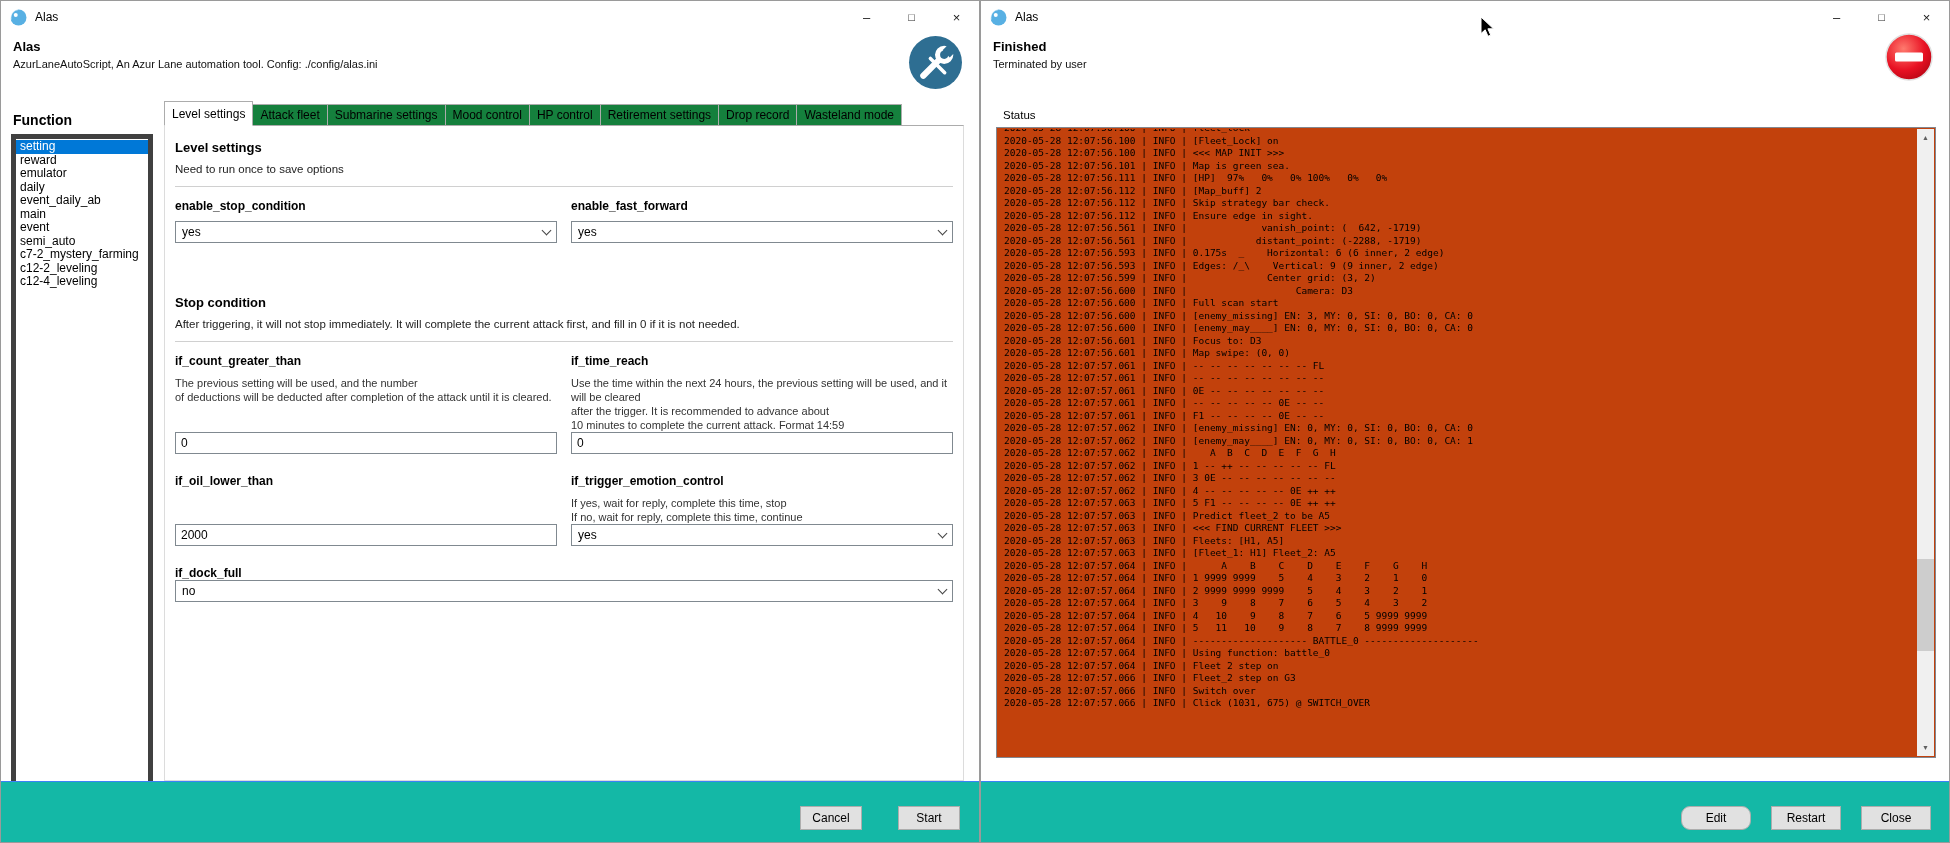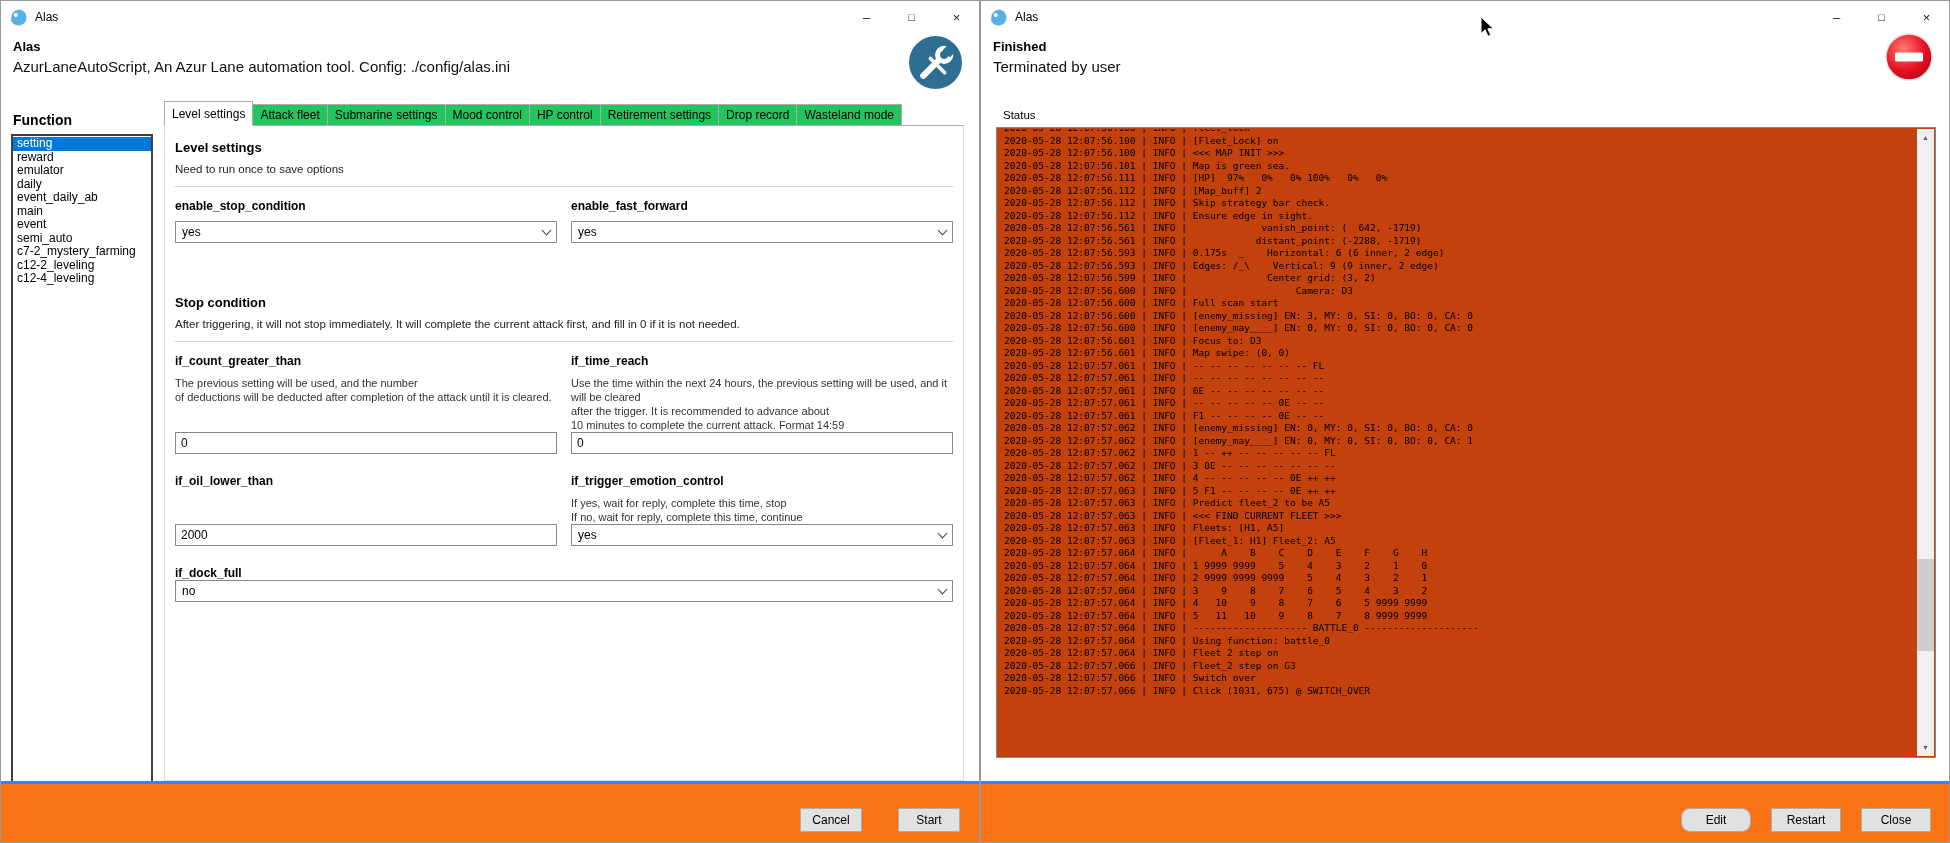--- a/index.html
+++ b/index.html
@@ -13,54 +13,54 @@
   .titlebar { height:32px; display:flex; align-items:center; padding-left:9px; gap:8px; font-size:12px; }
   .app-icon { width:17px; height:17px; flex:0 0 auto; }
   .caption-buttons { margin-left:auto; display:flex; height:32px; }
   .cap { width:45px; height:32px; border:none; background:transparent; font-size:13px; color:#1a1a1a;
          display:flex; align-items:center; justify-content:center; font-family:inherit; }
   .cap.max { font-size:11px; }
 
   
   .app-header { position:absolute; top:38px; left:12px; right:16px; display:flex; }
   .app-title { font-size:13px; font-weight:bold; }
-  .app-subtitle { font-size:15px; margin-top:4px; color:#111; }
+  .app-subtitle { font-size:11px; margin-top:4px; color:#111; }
   .tool-badge { margin-left:auto; width:55px; height:55px; margin-top:-4px; }
   .stop-badge { margin-left:auto; width:48px; height:48px; margin-top:-6px; }
 
   
   .sidebar-label { position:absolute; left:12px; top:111px; font-size:14px; font-weight:bold; }
-  .listbox { position:absolute; left:10px; top:133px; width:142px; height:654px; border:2px solid #404040; background:#fff; overflow:hidden; padding-top:1px; }
+  .listbox { position:absolute; left:10px; top:133px; width:142px; height:654px; border:5px solid #404040; background:#fff; overflow:hidden; padding-top:1px; }
   .list-item { font-size:12px; line-height:13.5px; padding:0 0 0 4px; white-space:nowrap; }
   .list-item.selected { background:#0078d7; color:#fff; }
 
   
   .tab-strip { position:absolute; left:163px; top:100px; height:25px; display:flex; align-items:flex-end; z-index:2; }
-  .tab { height:22px; line-height:21px; padding:0 7px; font-size:12px; background:#22c55e; border:1px solid #acacac; margin-left:-1px; white-space:nowrap; }
+  .tab { height:22px; line-height:21px; padding:0 7px; font-size:12px; background:#15803d; border:1px solid #acacac; margin-left:-1px; white-space:nowrap; }
   .tab.active { height:25px; line-height:24px; background:#fff; border-bottom:1px solid #fff; position:relative; z-index:3; margin-left:0; }
   .panel { position:absolute; left:163px; top:124px; right:15px; bottom:61px; border:1px solid #dcdcdc; border-top:1px solid #acacac; background:#fff; padding:14px 10px 0 10px; overflow:hidden; }
 
   
   .sect-title { font-size:13px; font-weight:bold; }
   .sect-desc { font-size:11.5px; margin-top:8px; color:#222; }
   .sect hr { border:none; border-top:1px solid #d0d0d0; margin:11px 0 12px 0; }
   .grid2 { display:grid; grid-template-columns:1fr 1fr; column-gap:14px; margin-bottom:52px; }
   .field { display:flex; flex-direction:column; }
   .field label { font-size:12px; font-weight:bold; }
   .help { font-size:11px; color:#333; margin-top:8px; white-space:pre-line; line-height:14px; }
   .control { margin-top:auto; }
   .row1 .control { margin-top:8px; }
   .select { height:22px; border:1px solid #808990; background:#fff; display:flex; align-items:center; font-size:12px; padding:0 6px; }
   .chev { width:7px; height:7px; border-right:1.4px solid #444; border-bottom:1.4px solid #444; transform:rotate(45deg); margin-left:auto; margin-top:-4px; }
   input.text { width:100%; height:22px; border:1px solid #808990; font-size:12px; padding:0 5px; font-family:inherit; display:block; }
   .gap-top { }
   .mb20 { margin-bottom:20px; }
 
   
-  .footer { position:absolute; left:0; right:0; bottom:0; height:61px; background:#f97316; border-top:3px solid #3b82f6; }
+  .footer { position:absolute; left:0; right:0; bottom:0; height:61px; background:#14b8a6; border-top:1px solid #3b82f6; }
   .btn { position:absolute; top:24px; height:24px; background:#e1e1e1; border:1px solid #adadad; font-size:12px; font-family:inherit; color:#000; }
   .btn-cancel { right:117px; width:62px; }
   .btn-start  { right:19px;  width:62px; }
   .btn-edit    { right:198px; width:70px;border-radius:9px; }
   .btn-restart { right:108px; width:70px; }
   .btn-close   { right:18px;  width:70px; }
 
   
   .status-label { position:absolute; left:22px; top:108px; font-size:11.5px; }
   .log-box { position:absolute; left:15px; top:126px; right:13px; height:631px; border:1px solid #828790; background:#c2410c; }
@@ -325,20 +325,21 @@
             <div class="log-line">2020-05-28 12:07:57.061 | INFO | 0E -- -- -- -- -- -- --</div>
 
             <div class="log-line">2020-05-28 12:07:57.061 | INFO | -- -- -- -- -- 0E -- --</div>
 
             <div class="log-line">2020-05-28 12:07:57.061 | INFO | F1 -- -- -- -- 0E -- --</div>
 
             <div class="log-line">2020-05-28 12:07:57.062 | INFO | [enemy_missing] EN: 0, MY: 0, SI: 0, BO: 0, CA: 0</div>
 
             <div class="log-line">2020-05-28 12:07:57.062 | INFO | [enemy_may____] EN: 0, MY: 0, SI: 0, BO: 0, CA: 1</div>
 
+            <div class="log-line">2020-05-28 12:07:57.062 | INFO |    A  B  C  D  E  F  G  H</div>
 
             <div class="log-line">2020-05-28 12:07:57.062 | INFO | 1 -- ++ -- -- -- -- -- FL</div>
 
 
             <div class="log-line">2020-05-28 12:07:57.062 | INFO | 3 0E -- -- -- -- -- -- --</div>
 
             <div class="log-line">2020-05-28 12:07:57.062 | INFO | 4 -- -- -- -- -- 0E ++ ++</div>
 
             <div class="log-line">2020-05-28 12:07:57.063 | INFO | 5 F1 -- -- -- -- 0E ++ ++</div>
 

